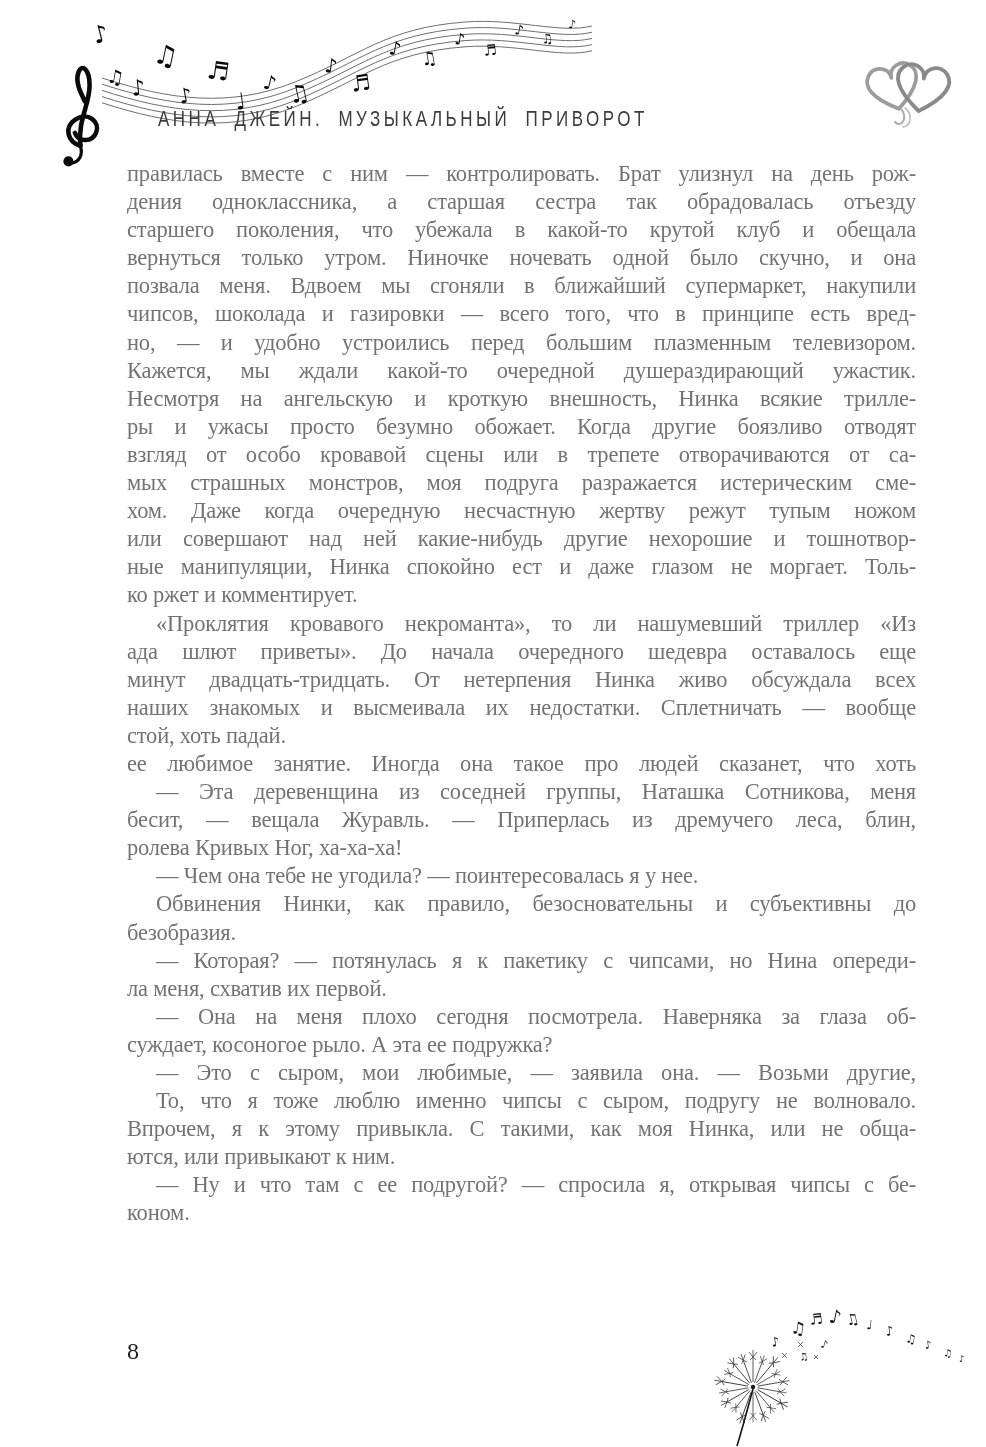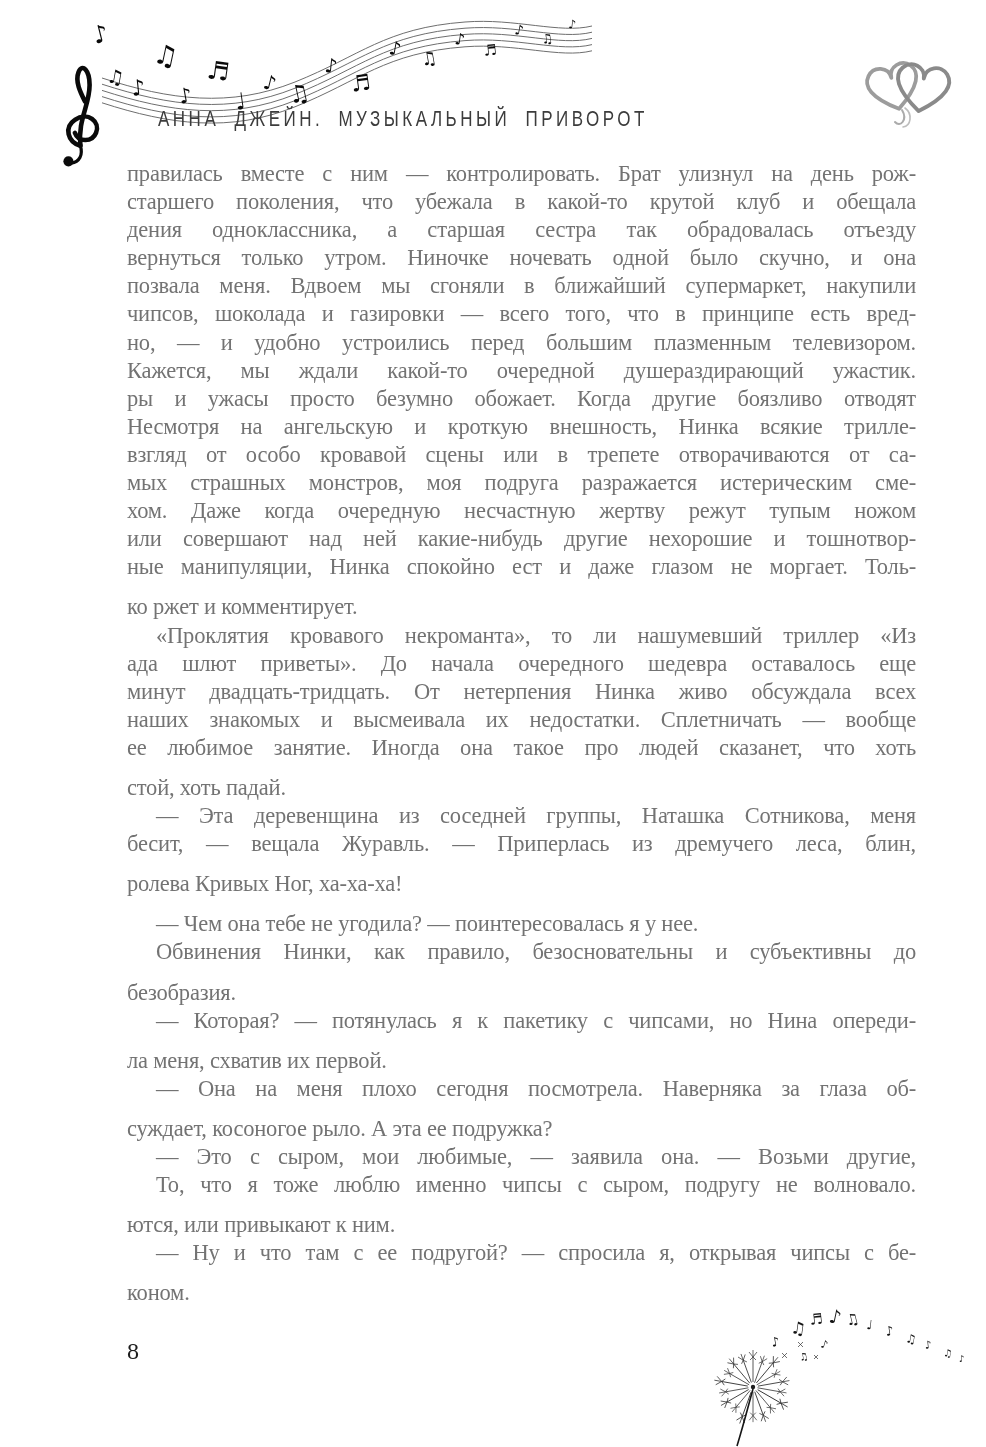--- a/index.html
+++ b/index.html
@@ -24,21 +24,21 @@
   }
   
   .page-text{
     position:absolute;left:127px;top:160px;width:789px;
   }
   .line{
     font-size:22.5px;line-height:28.1px;color:#737373;
     text-align:justify;text-align-last:justify;
     letter-spacing:-0.2px;
   }
-  .line.last{text-align-last:left;margin-top:12px;}
+  .line.last{text-align-last:left;}
   .par.indent .line:first-child{text-indent:29px;}
   
   .page-number{
     position:absolute;left:127px;top:1338px;
     font-size:24px;color:#1c1c1c;
   }
   .dandelion-decoration{position:absolute;left:700px;top:1295px;}
   .note-glyphs{font-family:"DejaVu Sans",sans-serif;}
 </style>
 </head>
@@ -92,43 +92,43 @@
       <path d="M 57,58 C 63,68 55,76 50,70" stroke="#ababab" stroke-width="2"></path>
       <path d="M 60,56 C 68,62 66,74 58,75" stroke="#bdbdbd" stroke-width="1.6"></path>
     </g>
   </svg>
 
   <div class="running-title">АННА ДЖЕЙН. МУЗЫКАЛЬНЫЙ ПРИВОРОТ</div>
 
   <main class="page-text">
       <div class="par">
         <div class="line">правилась вместе с ним — контролировать. Брат улизнул на день рож-</div>
+        <div class="line">дения одноклассника, а старшая сестра так обрадовалась отъезду</div>
         <div class="line">старшего поколения, что убежала в какой-то крутой клуб и обещала</div>
-        <div class="line">дения одноклассника, а старшая сестра так обрадовалась отъезду</div>
         <div class="line">вернуться только утром. Ниночке ночевать одной было скучно, и она</div>
         <div class="line">позвала меня. Вдвоем мы сгоняли в ближайший супермаркет, накупили</div>
         <div class="line">чипсов, шоколада и газировки — всего того, что в принципе есть вред-</div>
         <div class="line">но, — и удобно устроились перед большим плазменным телевизором.</div>
         <div class="line">Кажется, мы ждали какой-то очередной душераздирающий ужастик.</div>
+        <div class="line">Несмотря на ангельскую и кроткую внешность, Нинка всякие трилле-</div>
         <div class="line">ры и ужасы просто безумно обожает. Когда другие боязливо отводят</div>
-        <div class="line">Несмотря на ангельскую и кроткую внешность, Нинка всякие трилле-</div>
         <div class="line">взгляд от особо кровавой сцены или в трепете отворачиваются от са-</div>
         <div class="line">мых страшных монстров, моя подруга разражается истерическим сме-</div>
         <div class="line">хом. Даже когда очередную несчастную жертву режут тупым ножом</div>
         <div class="line">или совершают над ней какие-нибудь другие нехорошие и тошнотвор-</div>
         <div class="line">ные манипуляции, Нинка спокойно ест и даже глазом не моргает. Толь-</div>
         <div class="line last">ко ржет и комментирует.</div>
       </div>
       <div class="par indent">
         <div class="line">«Проклятия кровавого некроманта», то ли нашумевший триллер «Из</div>
         <div class="line">ада шлют приветы». До начала очередного шедевра оставалось еще</div>
         <div class="line">минут двадцать-тридцать. От нетерпения Нинка живо обсуждала всех</div>
         <div class="line">наших знакомых и высмеивала их недостатки. Сплетничать — вообще</div>
+        <div class="line last">стой, хоть падай.</div>
         <div class="line">ее любимое занятие. Иногда она такое про людей сказанет, что хоть</div>
-        <div class="line last">стой, хоть падай.</div>
       </div>
       <div class="par indent">
         <div class="line">— Эта деревенщина из соседней группы, Наташка Сотникова, меня</div>
         <div class="line">бесит, — вещала Журавль. — Приперлась из дремучего леса, блин,</div>
         <div class="line last">ролева Кривых Ног, ха-ха-ха!</div>
       </div>
       <div class="par indent">
         <div class="line last">— Чем она тебе не угодила? — поинтересовалась я у нее.</div>
       </div>
       <div class="par indent">
@@ -141,20 +141,21 @@
       </div>
       <div class="par indent">
         <div class="line">— Она на меня плохо сегодня посмотрела. Наверняка за глаза об-</div>
         <div class="line last">суждает, косоногое рыло. А эта ее подружка?</div>
       </div>
       <div class="par indent">
         <div class="line">— Это с сыром, мои любимые, — заявила она. — Возьми другие,</div>
       </div>
       <div class="par indent">
         <div class="line">То, что я тоже люблю именно чипсы с сыром, подругу не волновало.</div>
+        <div class="line">Впрочем, я к этому привыкла. С такими, как моя Нинка, или не обща-</div>
         <div class="line last">ются, или привыкают к ним.</div>
       </div>
       <div class="par indent">
         <div class="line">— Ну и что там с ее подругой? — спросила я, открывая чипсы с бе-</div>
         <div class="line last">коном.</div>
       </div>
     </main>
 
   <div class="page-number">8</div>
 

